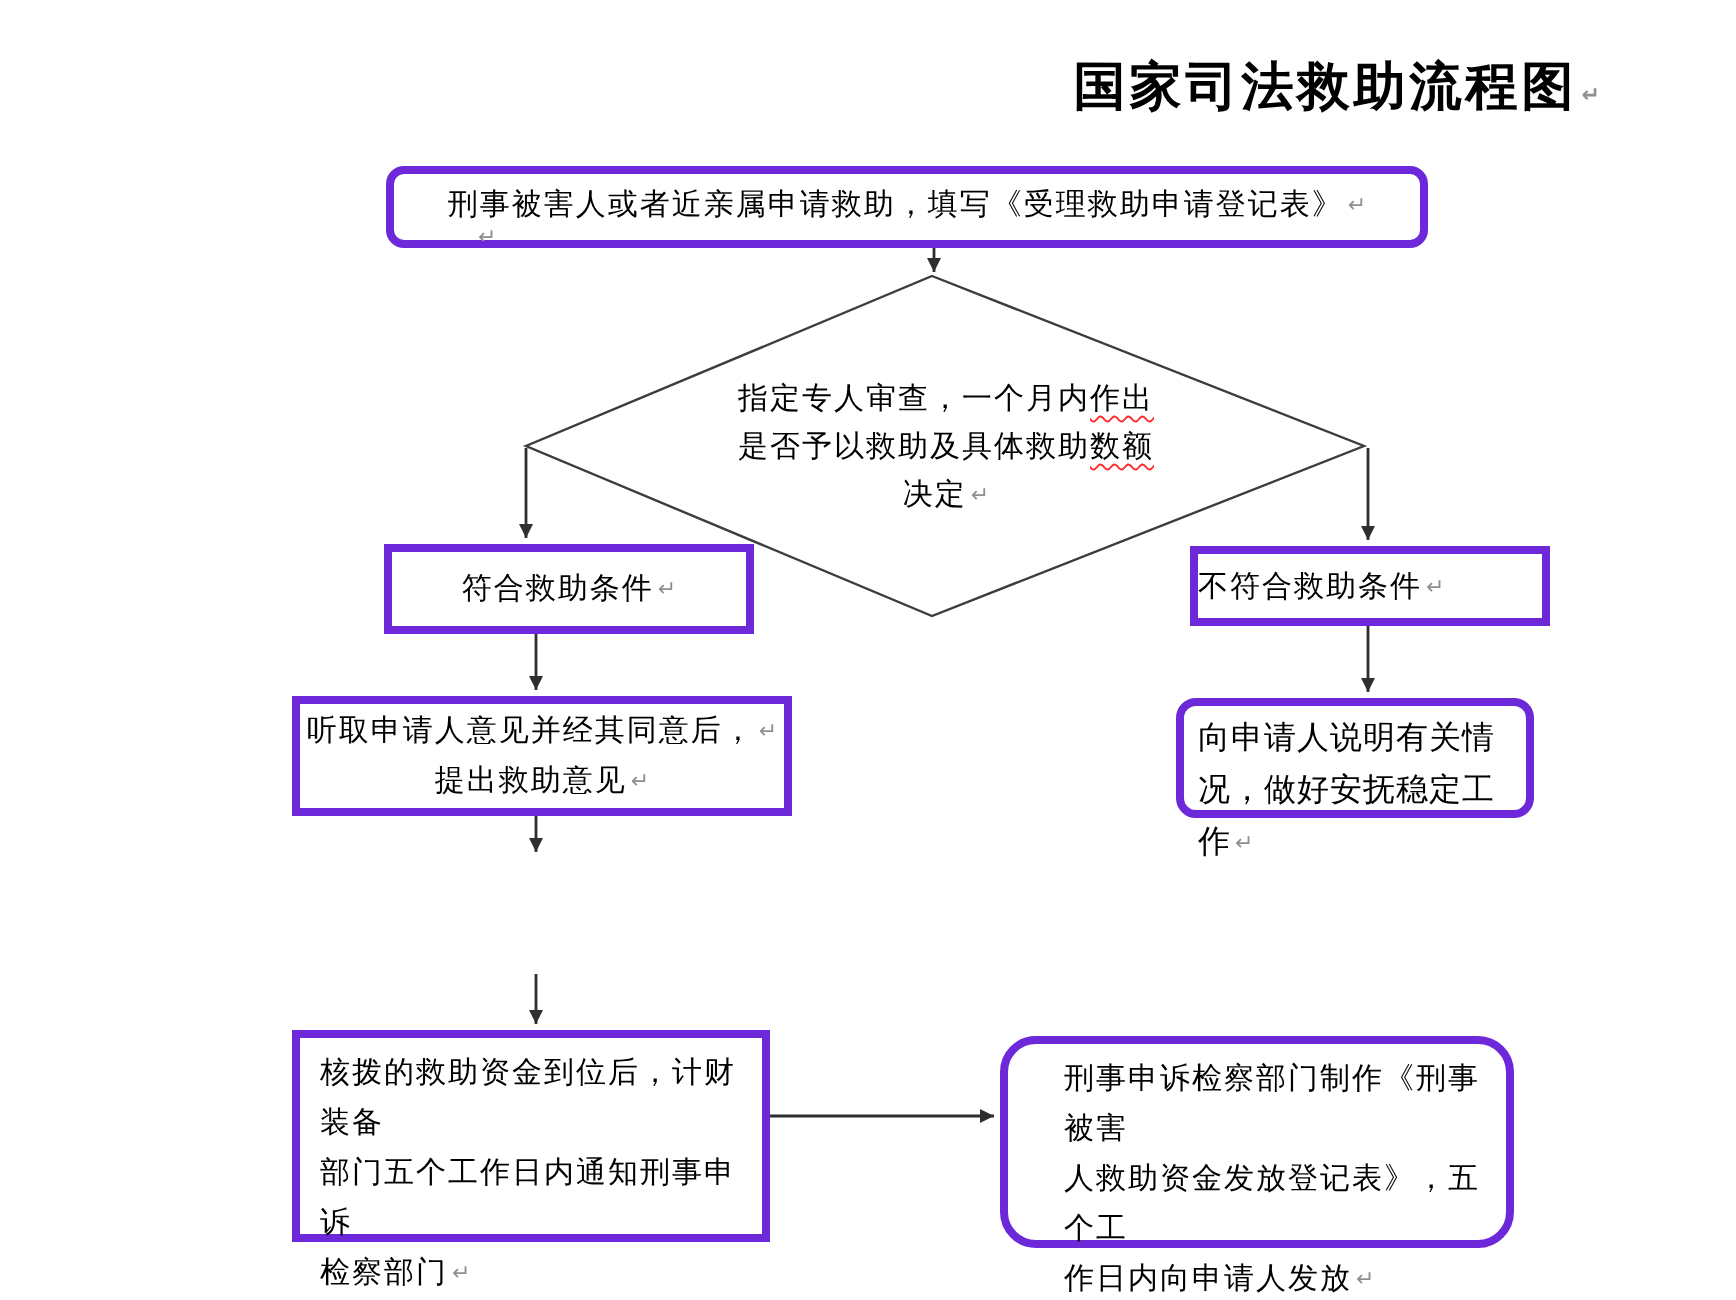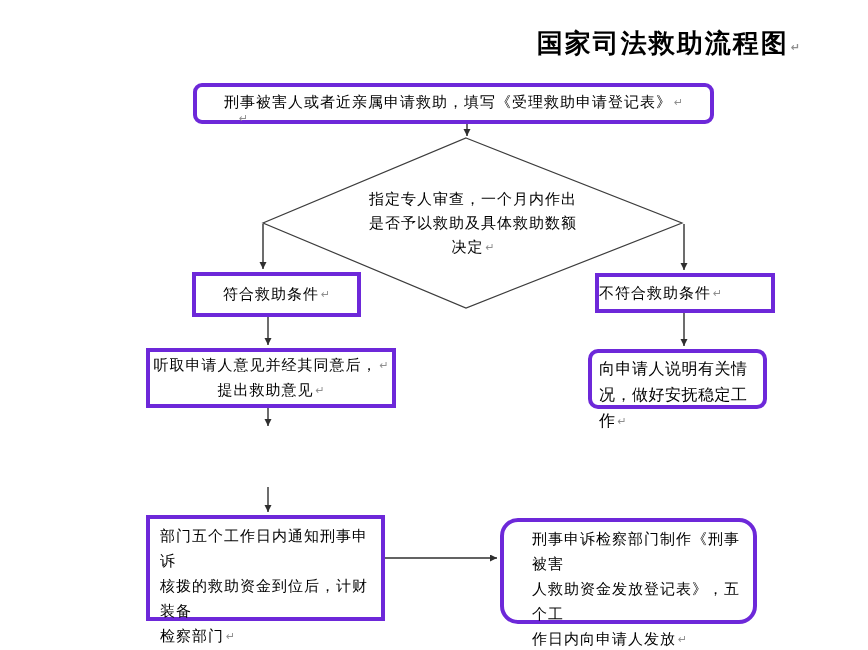--- a/index.html
+++ b/index.html
@@ -17,33 +17,33 @@
     position:absolute; z-index:2; border:4px solid #6d28d9; background:#fff;
     font-size:15px; line-height:25px; letter-spacing:1px; box-sizing:border-box;
   }
   .rounded { border-radius:9px; }
   .center { text-align:center; }
   .pmark {
     color:#8f8f8f; font-family:"DejaVu Sans", sans-serif; font-size:11px;
     letter-spacing:0; margin-left:2px; vertical-align:1px;
   }
   .spell {
-    text-decoration-style:wavy;
+    text-decoration:underline; text-decoration-style:wavy;
     text-decoration-color:#ff2a2a; text-decoration-thickness:1px;
     text-underline-offset:3px;
     margin-top:48px;
   }
   
   .n-apply   { left:193px; top:83px;  width:521px; height:41px; padding-top:3px; }
   .apply-mark2 { position:absolute; left:40px; top:19px; }
   .dtext {
     position:absolute; z-index:2; left:342px; top:187px; width:262px;
     text-align:center; font-size:15px; line-height:24px; letter-spacing:1px;
   }
-  .n-eligible   { left:192px; top:272px; width:169px; height:45px; display:flex; align-items:center; justify-content:center; }
+  .n-eligible   { left:192px; top:272px; width:185px; height:45px; display:flex; align-items:center; justify-content:center; }
   .n-ineligible { left:595px; top:273px; width:180px; height:40px; display:flex; align-items:center; justify-content:flex-start; }
   .n-listen  { left:146px; top:348px; width:250px; height:60px; padding-top:1px; }
   .n-explain {
     left:588px; top:349px; width:179px; height:60px; border-radius:10px;
     font-family:"DejaVu Sans", sans-serif; font-size:16px; line-height:26px;
     letter-spacing:0.5px; padding:3px 0 0 7px;
   }
   .n-draft { left:146px; top:429px; width:250px; height:58px; padding:3px 0 0 12px; line-height:26px; }
   .n-funds { left:146px; top:515px; width:239px; height:106px; padding:5px 0 0 10px; }
   .n-issue { left:500px; top:518px; width:257px; height:106px; border-radius:18px; padding:5px 0 0 28px; }
@@ -96,22 +96,22 @@
     <div><span>提出救助意见</span><span class="pmark">↵</span></div>
   </div>
 
   <div class="box n-explain">
     <div><span>向申请人说明有关情</span></div>
     <div><span>况，做好安抚稳定工作</span><span class="pmark">↵</span></div>
   </div>
 
 
   <div class="box n-funds">
+    <div><span>核拨的救助资金到位后，计财装备</span></div>
     <div><span>部门五个工作日内通知刑事申诉</span></div>
-    <div><span>核拨的救助资金到位后，计财装备</span></div>
     <div><span>检察部门</span><span class="pmark">↵</span></div>
   </div>
 
   <div class="box n-issue">
     <div><span>刑事申诉检察部门制作《刑事被害</span></div>
     <div><span>人救助资金发放登记表》，五个工</span></div>
     <div><span>作日内向申请人发放</span><span class="pmark">↵</span></div>
     <div><span class="pmark">↵</span></div>
   </div>
 

